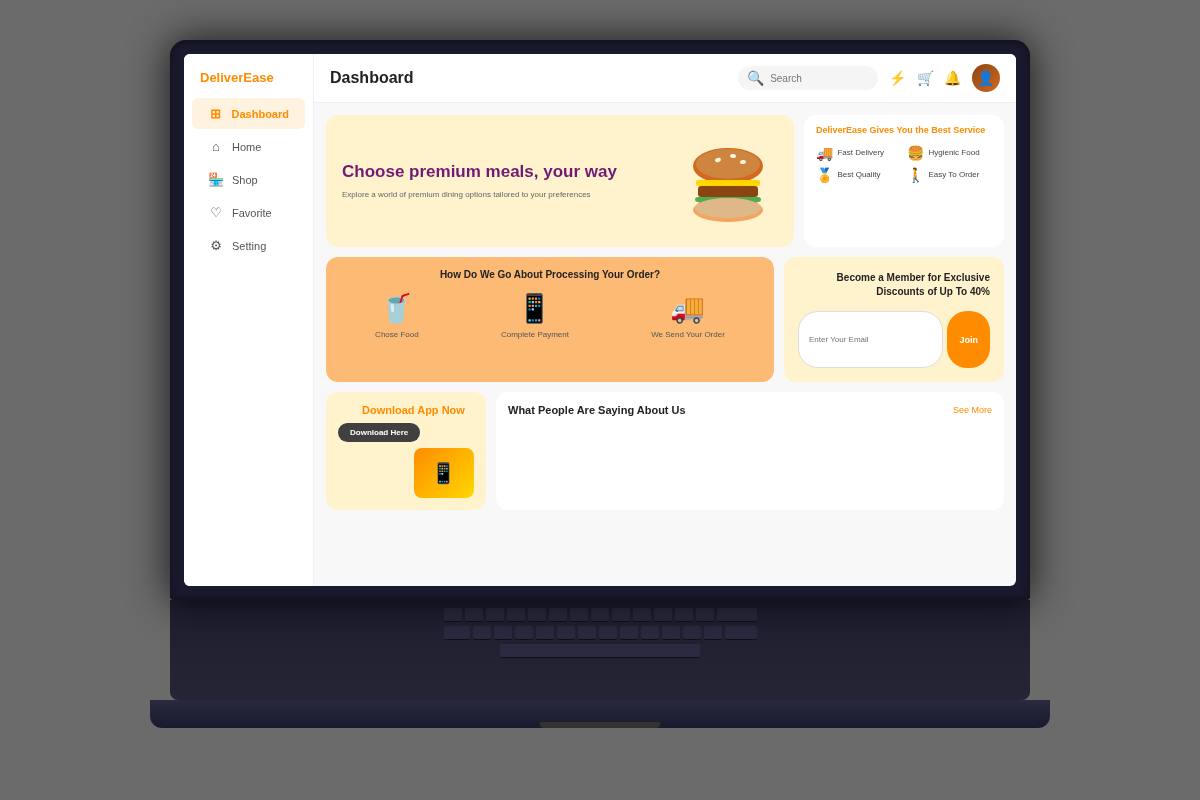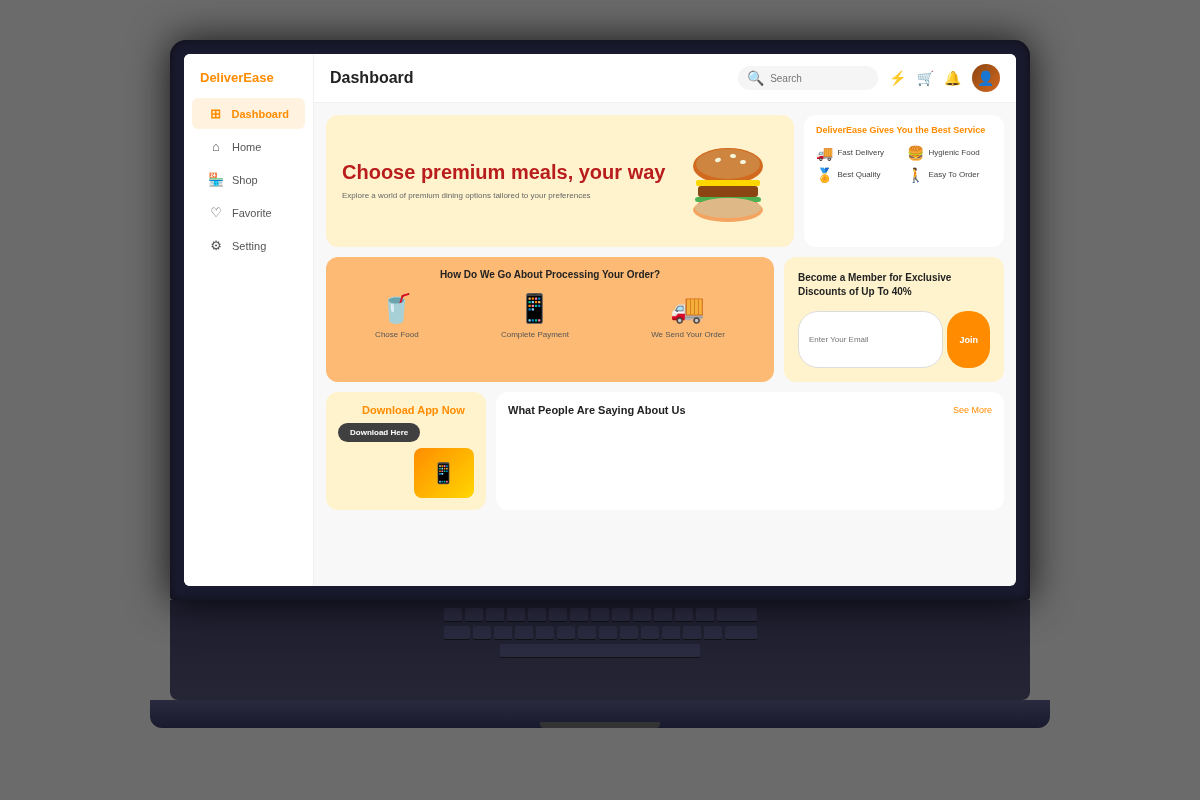--- a/index.html
+++ b/index.html
@@ -233,23 +233,23 @@
       display: flex;
       align-items: center;
     }
 
     .hero-text {
       flex: 1;
       z-index: 2;
     }
 
     .hero-title {
-      font-size: 20px;
+      font-size: 17px;
       font-weight: 800;
-      color: #b91c1c;
+      color: #701a75;
       line-height: 1.2;
       margin-bottom: 6px;
     }
 
     .hero-subtitle {
       font-size: 8px;
       color: #666;
       line-height: 1.4;
     }
 
@@ -353,21 +353,21 @@
       flex-direction: column;
       align-items: center;
       gap: 8px;
       flex-shrink: 0;
     }
 
     .member-title {
       font-size: 10px;
       font-weight: 700;
       color: #222;
-      text-align: left;
+      text-align: right;
       line-height: 1.4;
     }
 
     .email-row {
       display: flex;
       gap: 4px;
       width: 100%;
       margin-top: 4px;
     }
 

